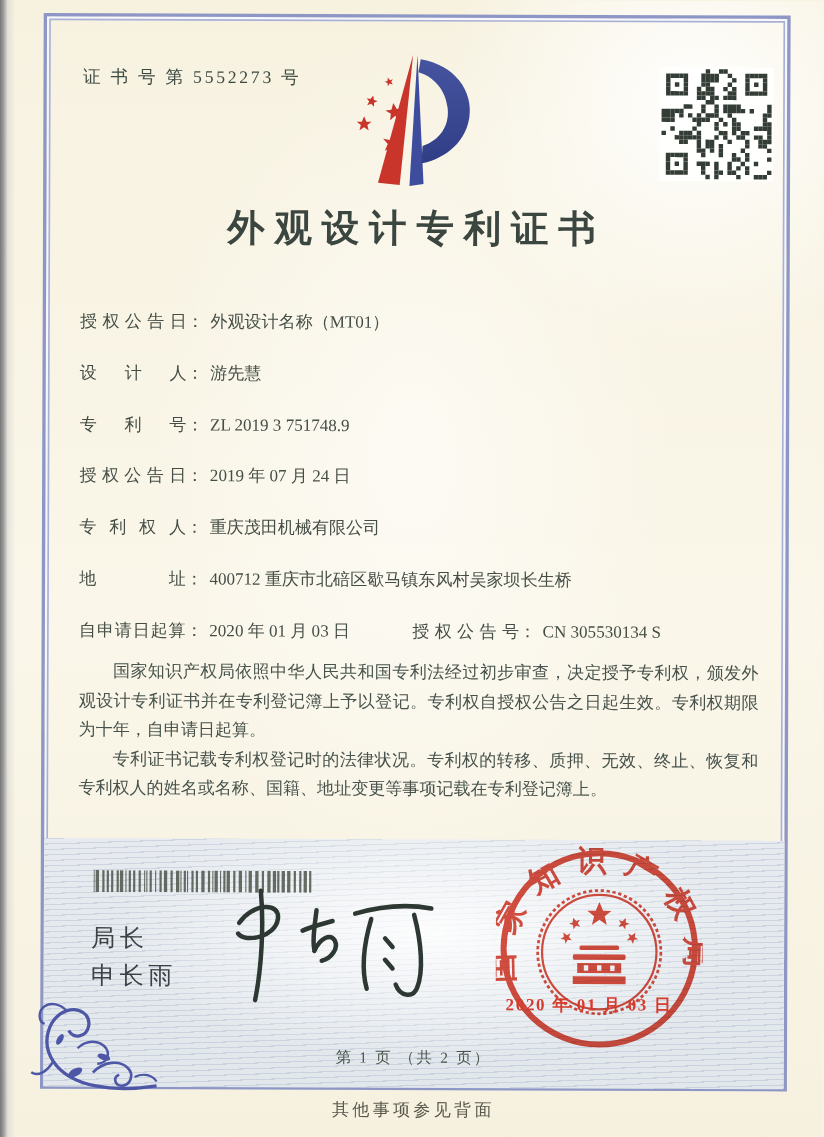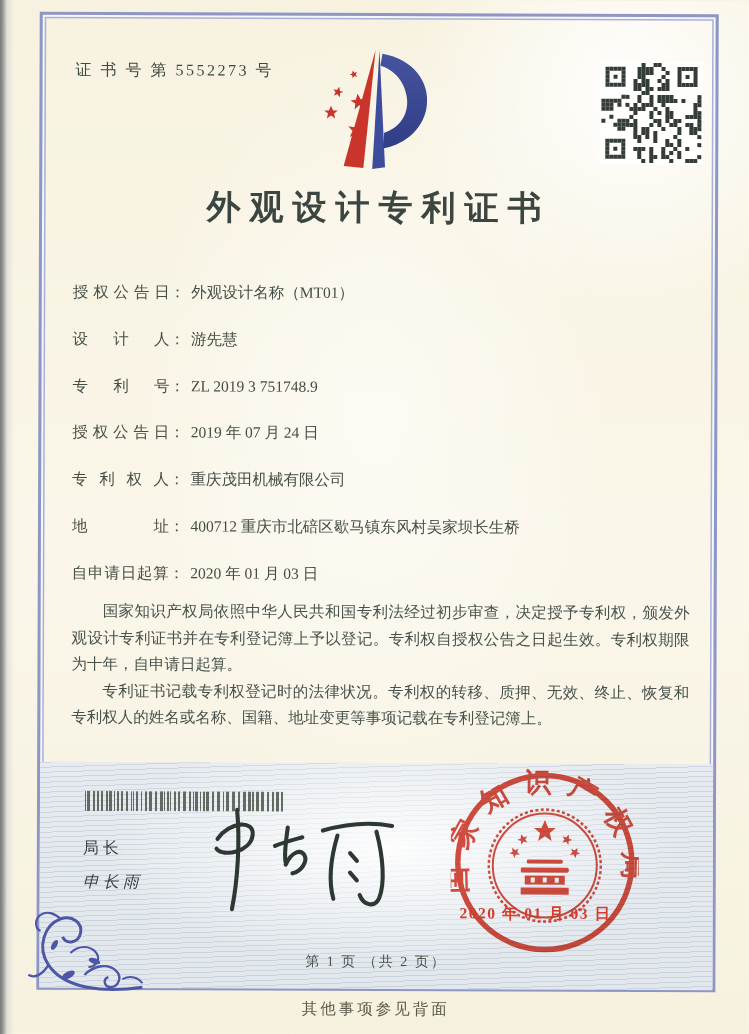--- a/index.html
+++ b/index.html
@@ -37,21 +37,21 @@
   .cert-no{left:74px;top:61px;font-size:16px;color:#3d4a42;letter-spacing:2.5px;}
   .title{left:38px;top:185px;width:679px;text-align:center;font-size:34px;font-weight:700;
          letter-spacing:9px;color:#3c4641;}
   .fields{left:72px;top:283px;width:620px;font-size:15.5px;color:#454e46;}
   .field-row{height:22px;margin-bottom:24.8px;position:relative;white-space:nowrap;}
   .flabel{display:inline-block;width:97px;text-align:justify;text-align-last:justify;vertical-align:top;}
   .colon{display:inline-block;margin-right:6px;}
   .grant-no{position:absolute;left:303px;top:0;white-space:nowrap;}
   .paras{left:72px;top:599px;width:618px;font-size:15.5px;line-height:26.5px;color:#46524b;}
   .paras p{margin:0;text-indent:2em;text-align:justify;}
-  .commissioner{left:84px;font-size:16px;letter-spacing:4px;color:#3c4145;z-index:3;}
+  .commissioner{left:84px;font-size:22px;letter-spacing:4px;color:#3c4145;z-index:3;}
   .seal-date{left:461px;top:903px;font-size:15.5px;font-weight:600;letter-spacing:1.5px;
              color:#d63b2b;z-index:4;}
   .page-info{left:38px;top:953px;width:679px;text-align:center;font-size:14px;
              letter-spacing:2px;color:#49544c;z-index:3;}
   .back-note{left:38px;top:999px;width:679px;text-align:center;font-size:15.5px;
              letter-spacing:3px;color:#59584c;}
   .z1{z-index:2;}
   svg{display:block;}
 </style>
 </head>
@@ -339,20 +339,23 @@
       <span class="flabel">授权公告日</span><span class="colon">：</span><span>2019 年 07 月 24 日</span>
     </div>
     <div class="field-row">
       <span class="flabel">专利权人</span><span class="colon">：</span><span>重庆茂田机械有限公司</span>
     </div>
     <div class="field-row">
       <span class="flabel">地址</span><span class="colon">：</span><span>400712 重庆市北碚区歇马镇东风村吴家坝长生桥</span>
     </div>
     <div class="field-row">
       <span class="flabel">自申请日起算</span><span class="colon">：</span><span>2020 年 01 月 03 日</span>
+      <span class="grant-no">
+        <span class="flabel">授权公告号</span><span class="colon">：</span><span>CN 305530134 S</span>
+      </span>
     </div>
   </div>
 
   <div class="abs paras z1">
     <p>国家知识产权局依照中华人民共和国专利法经过初步审查，决定授予专利权，颁发外观设计专利证书并在专利登记簿上予以登记。专利权自授权公告之日起生效。专利权期限为十年，自申请日起算。</p>
     <p>专利证书记载专利权登记时的法律状况。专利权的转移、质押、无效、终止、恢复和专利权人的姓名或名称、国籍、地址变更等事项记载在专利登记簿上。</p>
   </div>
 
   <div class="abs" style="left:86px;top:792px;z-index:3;">
     <svg id="barcode" width="202" height="20" viewBox="0 0 202 20">
@@ -399,21 +402,21 @@
         <rect x="171" y="0" width="3" height="20" fill="#4b5349" opacity=".85"></rect>
         <rect x="176" y="0" width="3" height="20" fill="#4b5349" opacity=".85"></rect>
         <rect x="182" y="0" width="2" height="20" fill="#4b5349" opacity=".85"></rect>
         <rect x="187" y="0" width="2" height="20" fill="#4b5349" opacity=".85"></rect>
         <rect x="191" y="0" width="3" height="20" fill="#4b5349" opacity=".85"></rect>
         <rect x="196" y="0" width="2" height="20" fill="#4b5349" opacity=".85"></rect>
       </svg>
   </div>
 
   <div class="abs commissioner" style="top:839px;">局长</div>
-  <div class="abs commissioner" style="top:873px;font-style:italic;">申长雨</div>
+  <div class="abs commissioner" style="top:873px;">申长雨</div>
 
   <div class="abs" style="left:205px;top:800px;z-index:3;">
     <svg width="195" height="118" viewBox="0 0 200 120" fill="none" stroke="#2e3833" stroke-width="4.2" stroke-linecap="round">
       <path d="M14,40 C26,22 52,20 50,36 C48,53 20,59 13,50"></path>
       <path d="M34,10 C37,42 35,82 29,112"></path>
       <path d="M86,28 C84,44 82,56 84,64"></path>
       <path d="M73,47 C82,43 94,40 101,38"></path>
       <path d="M84,66 C90,53 99,50 103,56 C107,63 100,73 91,75"></path>
       <path d="M122,31 C146,24 171,22 193,26"></path>
       <path d="M137,36 C130,60 128,83 133,101"></path>

